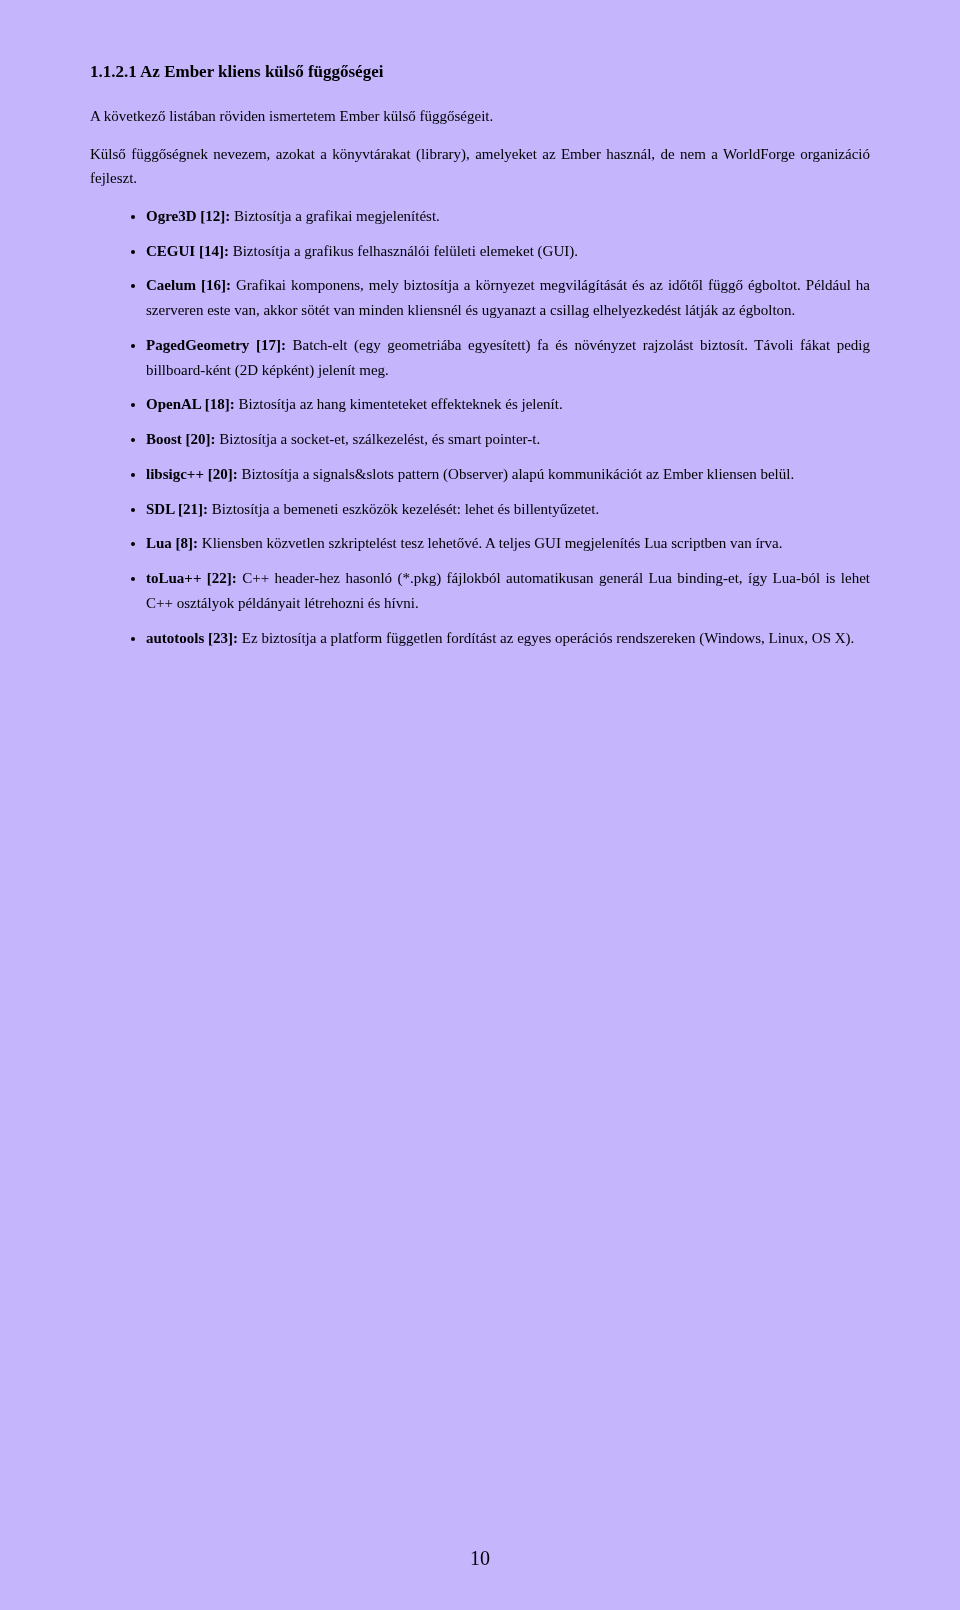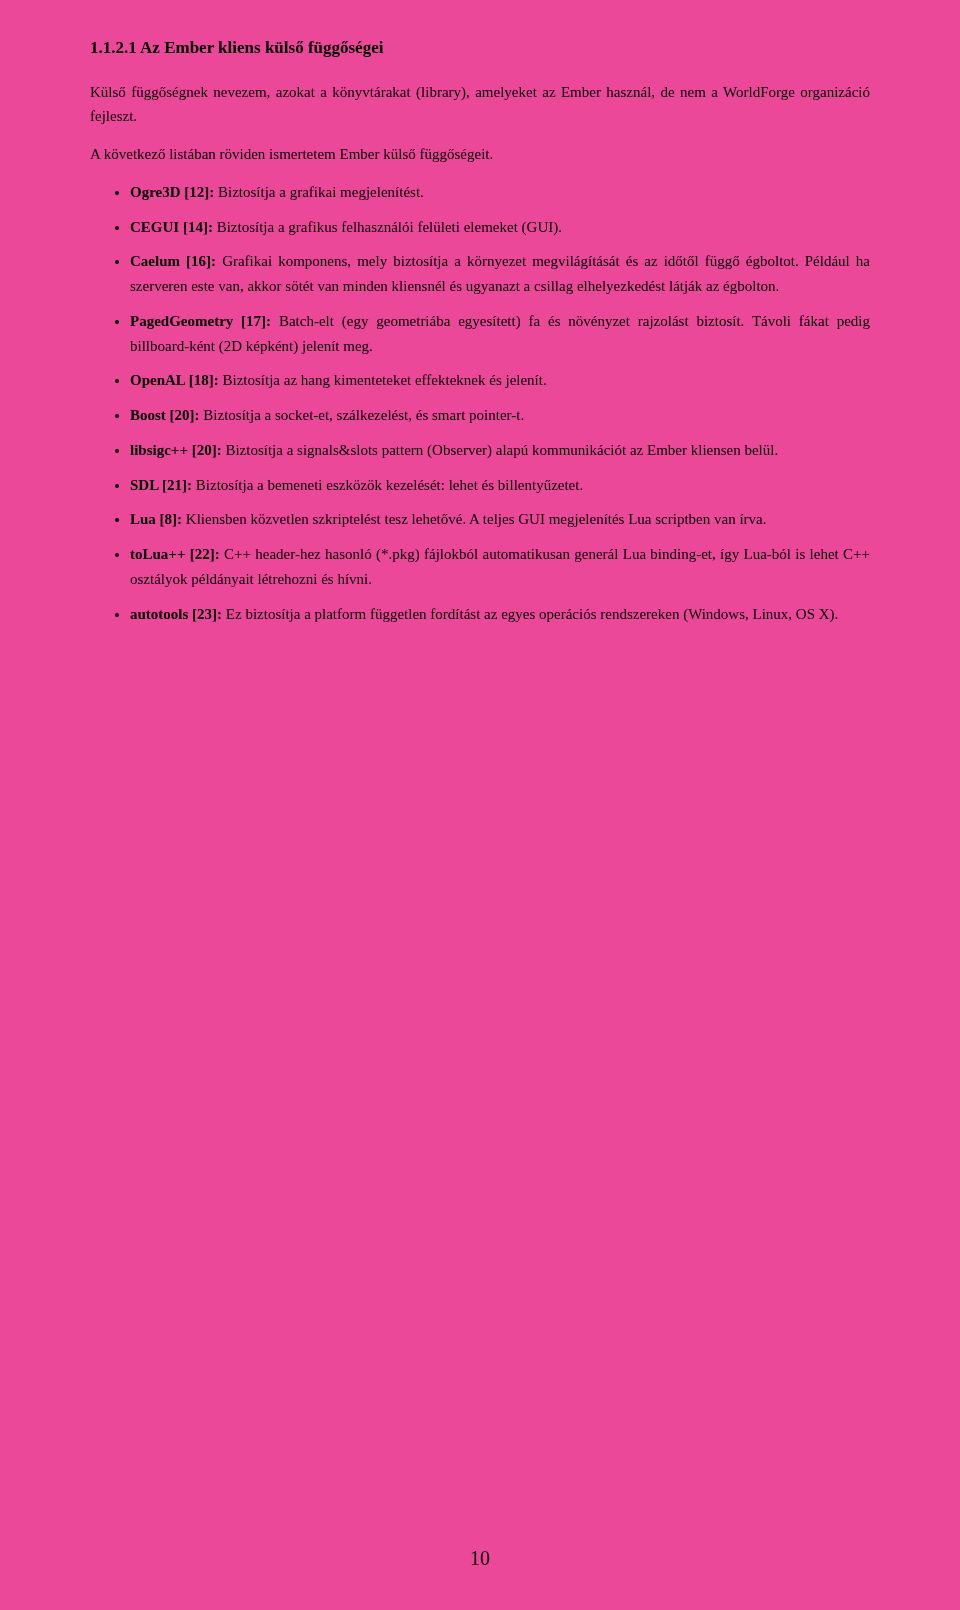--- a/index.html
+++ b/index.html
@@ -13,43 +13,43 @@
       font-family: 'Times New Roman', Times, serif;
       font-size: 15px;
       color: #000000;
       width: 960px;
       min-height: 1610px;
     }
 
     .page {
       width: 960px;
       min-height: 1610px;
-      background: #ec4899;
-      padding: 36px 90px 80px 90px;
+      background: #c4b5fd;
+      padding: 60px 90px 80px 90px;
       position: relative;
     }
 
     .section-heading {
       font-size: 17px;
       font-weight: bold;
       text-align: left;
       margin-bottom: 20px;
       line-height: 1.4;
     }
 
     .body-text {
       font-size: 15px;
       line-height: 1.6;
       text-align: justify;
       margin-bottom: 14px;
     }
 
     .bullet-list {
       list-style: disc;
-      margin-left: 40px;
+      margin-left: 56px;
       margin-bottom: 14px;
     }
 
     .bullet-list li {
       font-size: 15px;
       line-height: 1.65;
       text-align: justify;
       margin-bottom: 10px;
     }
 
@@ -70,23 +70,23 @@
 <body>
 
 <div class="page">
 
   <h2 class="section-heading">
     <span>1.1.2.1</span>
     <span> </span>
     <span>Az Ember kliens külső függőségei</span>
   </h2>
 
+  <p class="body-text">A következő listában röviden ismertetem Ember külső függőségeit.</p>
+
   <p class="body-text">Külső függőségnek nevezem, azokat a könyvtárakat (library), amelyeket az Ember használ, de nem a WorldForge organizáció fejleszt.</p>
-
-  <p class="body-text">A következő listában röviden ismertetem Ember külső függőségeit.</p>
 
 
   <ul class="bullet-list">
     <li>
       <span class="bold-term">Ogre3D [12]:</span><span> Biztosítja a grafikai megjelenítést.</span>
     </li>
     <li>
       <span class="bold-term">CEGUI [14]:</span><span> Biztosítja a grafikus felhasználói felületi elemeket (GUI).</span>
     </li>
     <li>

